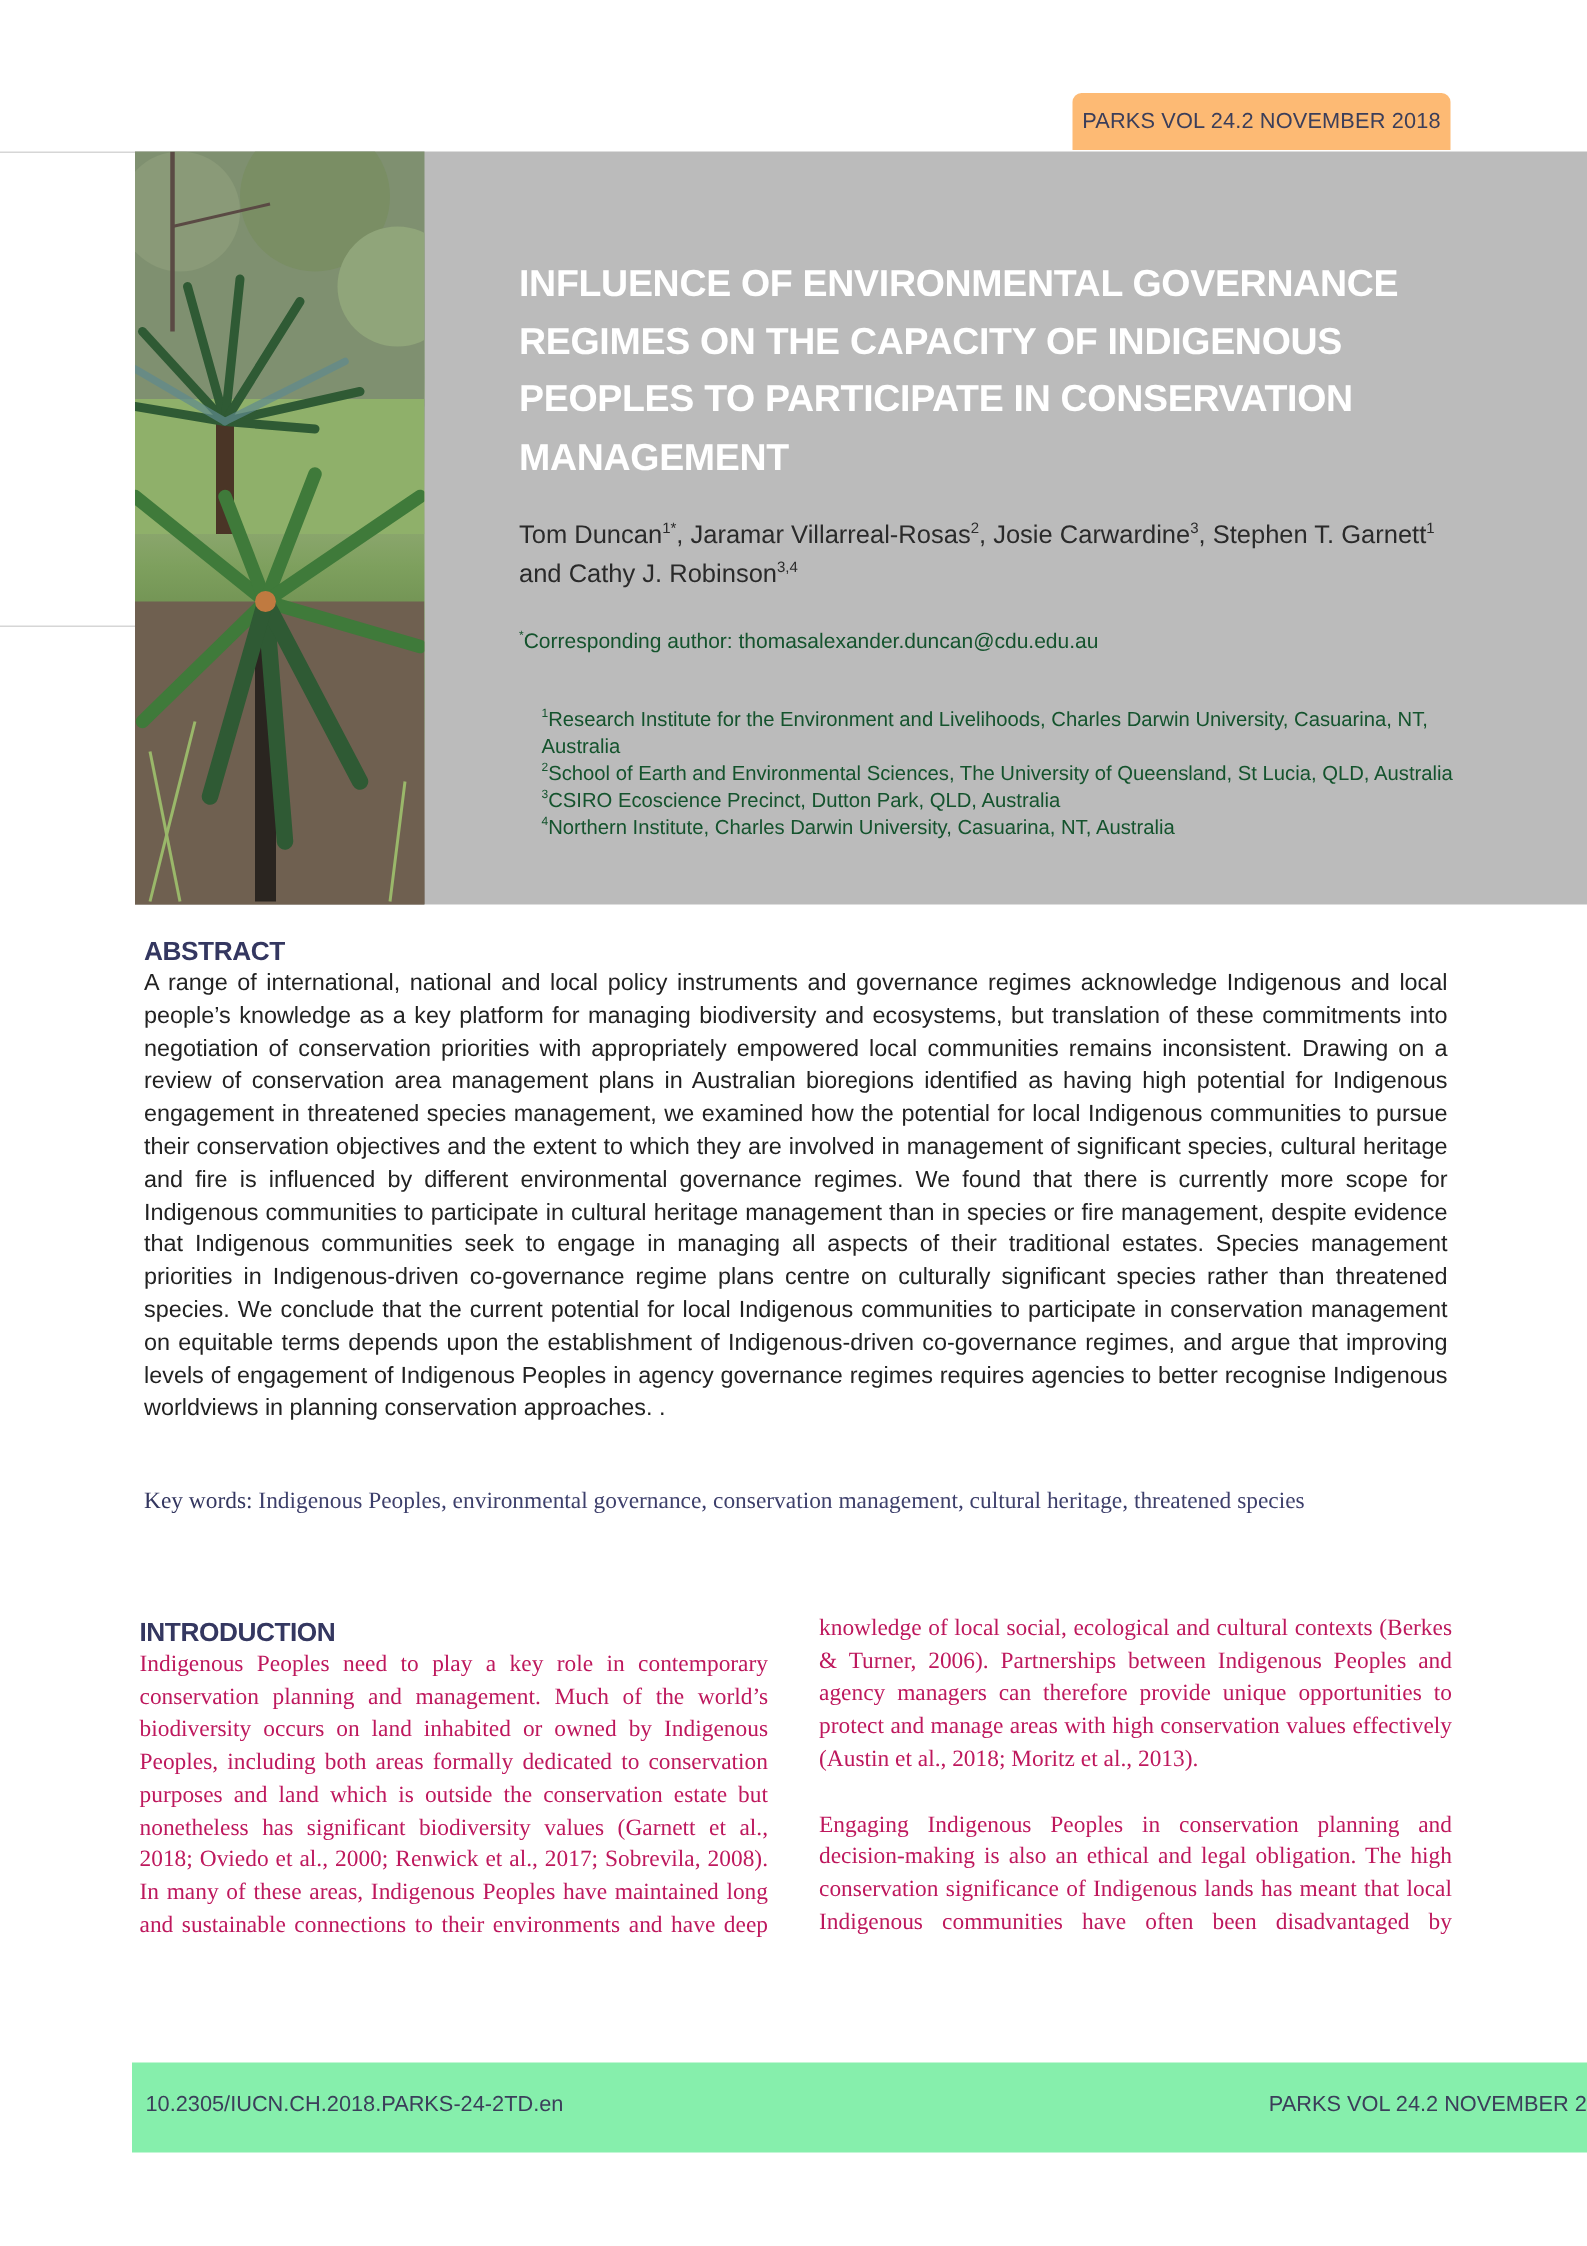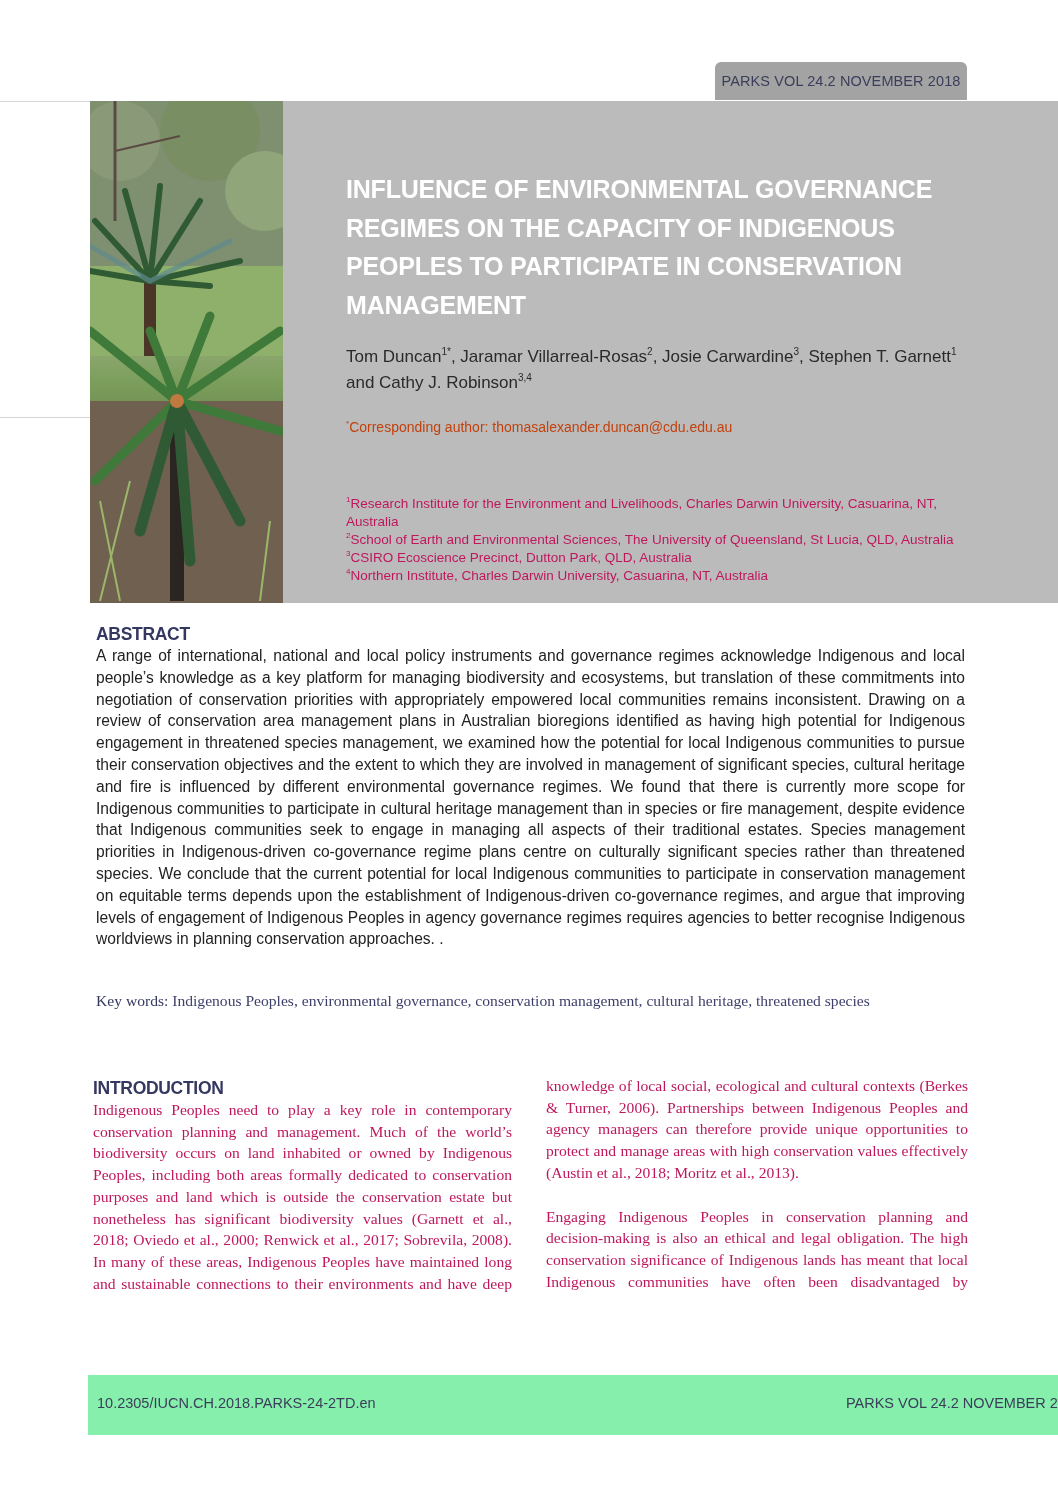--- a/index.html
+++ b/index.html
@@ -1,20 +1,20 @@
 <!DOCTYPE html>
 <html><head>
 <meta charset="utf-8">
 <style>
   html, body { margin: 0; padding: 0; background: #ffffff; }
   body { width: 1058px; height: 1497px; position: relative; overflow: hidden; font-family: "Liberation Sans", sans-serif; }
 
   .top-badge {
     position: absolute; left: 715px; top: 62px; width: 252px; height: 38px;
-    background: #a3a3a3; border-radius: 6px 6px 0 0;
+    background: #fdba74; border-radius: 6px 6px 0 0;
     color: #3b3e5a; font-size: 14.5px; letter-spacing: 0.1px;
     display: flex; align-items: center; justify-content: center;
   }
   .rule-top { position: absolute; left: 0; top: 101px; width: 90px; height: 1px; background: #d6d6d6; }
   .rule-mid { position: absolute; left: 0; top: 417px; width: 90px; height: 1px; background: #d6d6d6; }
 
   .header-band {
     position: absolute; left: 90px; top: 101px; width: 968px; height: 502px; background: #bbbbbb;
   }
   .photo {
@@ -28,26 +28,26 @@
     color: #ffffff; font-weight: bold; font-size: 25px; line-height: 38.5px; letter-spacing: -0.2px;
     margin: 0;
   }
   .authors {
     position: absolute; left: 346px; top: 344px; width: 620px;
     color: #2a2a2a; font-size: 17px; line-height: 26px;
   }
   .authors sup { font-size: 10px; vertical-align: 7px; line-height: 0; }
   .corresponding {
     position: absolute; left: 346px; top: 417px; width: 620px;
-    color: #c2410c; font-size: 14px; line-height: 20px;
+    color: #14532d; font-size: 14px; line-height: 20px;
   }
   .corresponding sup { font-size: 8px; vertical-align: 6px; line-height: 0; }
   .affiliations {
-    position: absolute; left: 346px; top: 471px; width: 620px;
-    color: #be185d; font-size: 13.5px; line-height: 18px; margin-top: 24px;
+    position: absolute; left: 361px; top: 471px; width: 620px;
+    color: #14532d; font-size: 13.5px; line-height: 18px;
   }
   .affiliations sup { font-size: 8px; vertical-align: 6px; line-height: 0; }
 
   .section-heading {
     color: #343760; font-weight: bold; font-size: 17.5px; letter-spacing: -0.3px; margin: 0;
   }
   .abstract { position: absolute; left: 96px; top: 624px; width: 869px; }
   .abstract-text {
     font-family: Liberation Sans, sans-serif; color: #222; font-size: 15.6px; line-height: 21.8px;
     text-align: justify; margin: 0;

